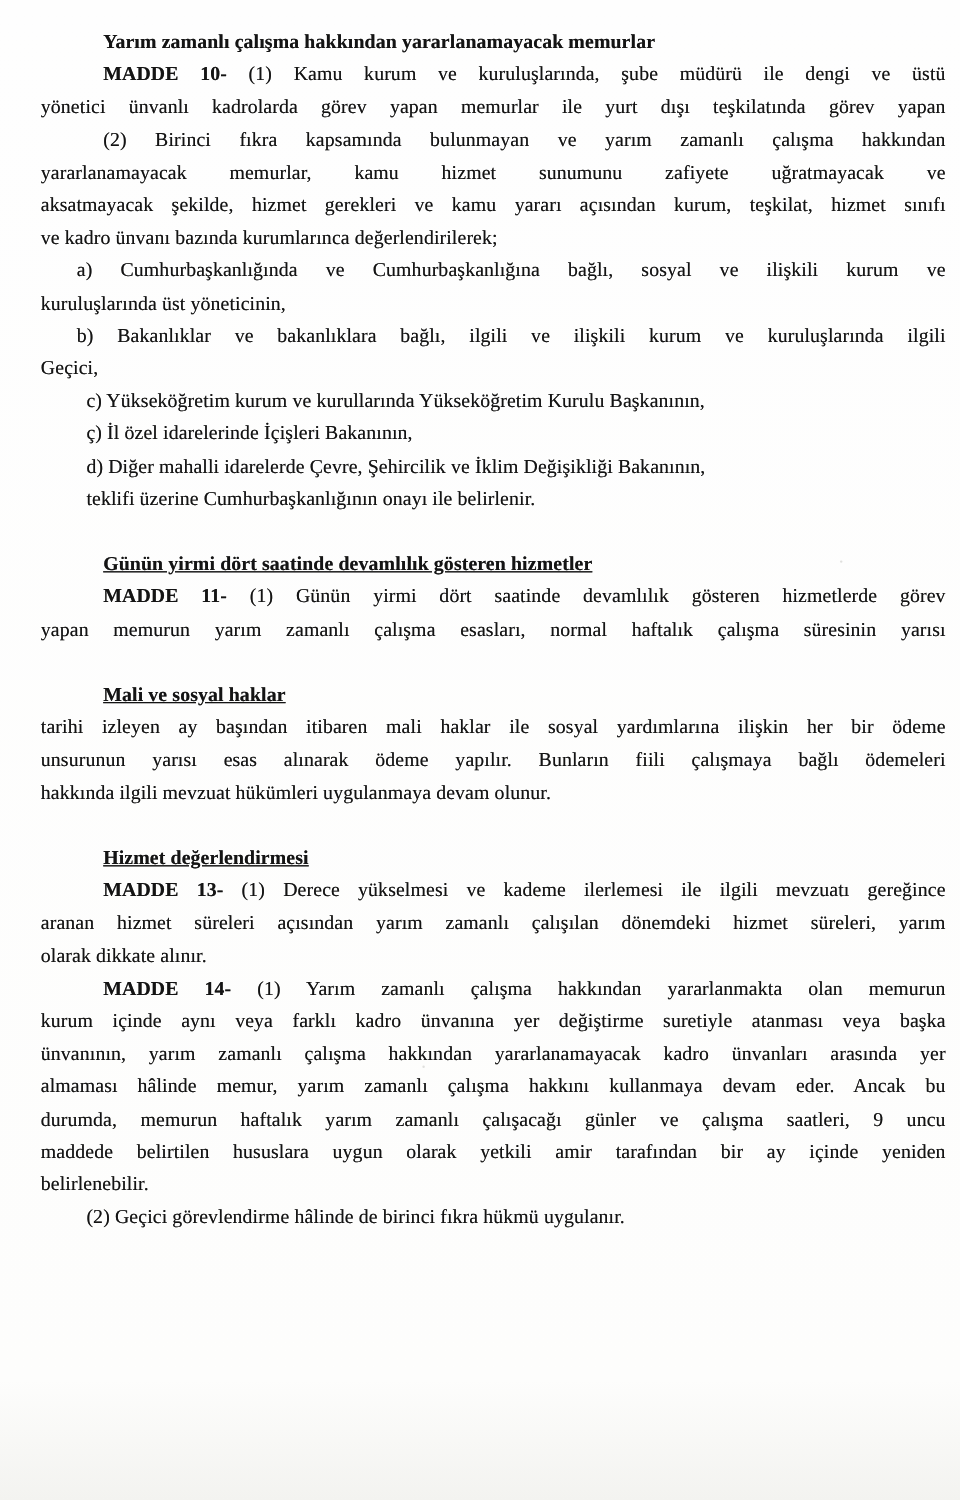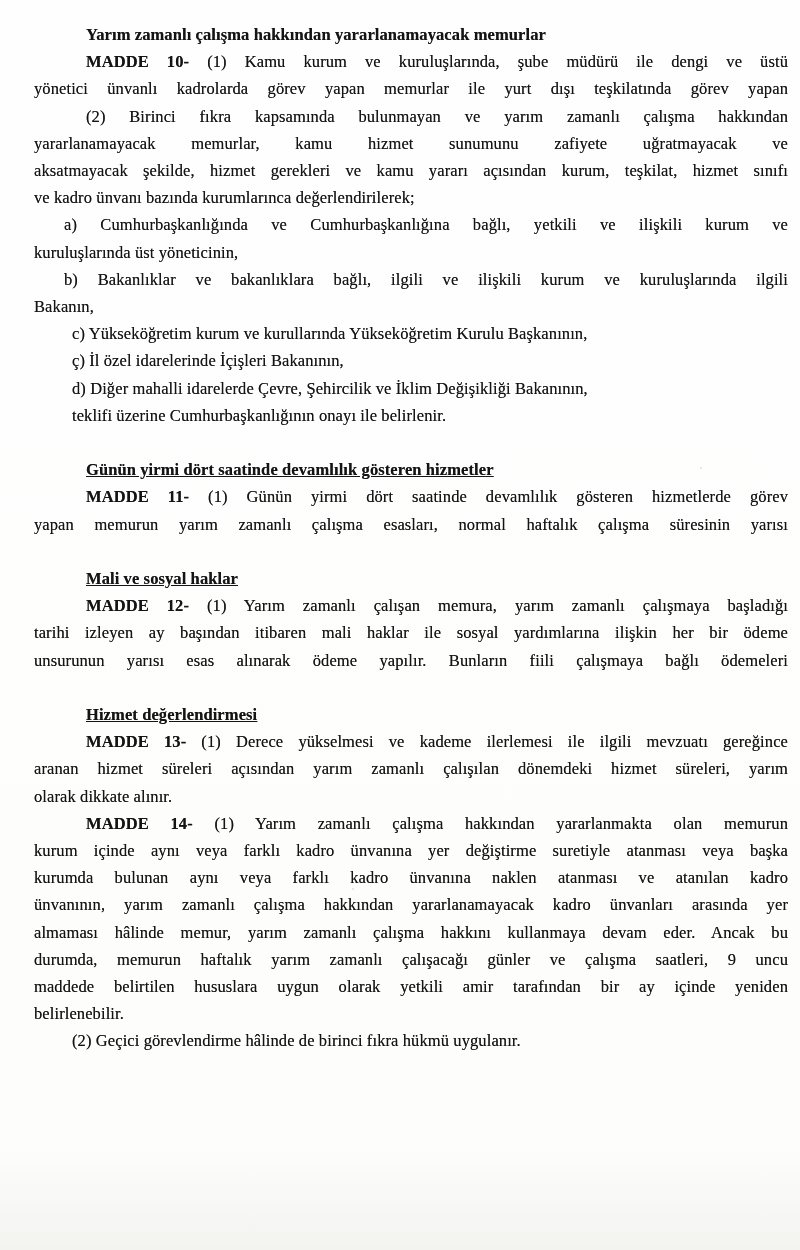--- a/index.html
+++ b/index.html
@@ -50,27 +50,27 @@
   </div>
 
   <div class="blk">
     <div class="ln j i1"><span>(2) Birinci fıkra kapsamında bulunmayan ve yarım zamanlı çalışma hakkından</span></div>
     <div class="ln j"><span>yararlanamayacak memurlar, kamu hizmet sunumunu zafiyete uğratmayacak ve</span></div>
     <div class="ln j"><span>aksatmayacak şekilde, hizmet gerekleri ve kamu yararı açısından kurum, teşkilat, hizmet sınıfı</span></div>
     <div class="ln"><span>ve kadro ünvanı bazında kurumlarınca değerlendirilerek;</span></div>
   </div>
 
   <div class="blk">
-    <div class="ln j i2"><span>a) Cumhurbaşkanlığında ve Cumhurbaşkanlığına bağlı, yetkili ve ilişkili kurum ve</span></div>
+    <div class="ln j i2"><span>a) Cumhurbaşkanlığında ve Cumhurbaşkanlığına bağlı, sosyal ve ilişkili kurum ve</span></div>
     <div class="ln"><span>kuruluşlarında üst yöneticinin,</span></div>
   </div>
 
   <div class="blk">
     <div class="ln j i2"><span>b) Bakanlıklar ve bakanlıklara bağlı, ilgili ve ilişkili kurum ve kuruluşlarında ilgili</span></div>
-    <div class="ln"><span>Bakanın,</span></div>
+    <div class="ln"><span>Geçici,</span></div>
   </div>
 
   <div class="blk">
     <div class="ln i3"><span>c) Yükseköğretim kurum ve kurullarında Yükseköğretim Kurulu Başkanının,</span></div>
   </div>
 
   <div class="blk">
     <div class="ln i3"><span>ç) İl özel idarelerinde İçişleri Bakanının,</span></div>
   </div>
 
@@ -89,40 +89,39 @@
   <div class="blk">
     <div class="ln j i1"><span class="b">MADDE 11-</span><span> (1) Günün yirmi dört saatinde devamlılık gösteren hizmetlerde görev</span></div>
     <div class="ln j"><span>yapan memurun yarım zamanlı çalışma esasları, normal haftalık çalışma süresinin yarısı</span></div>
   </div>
 
   <div class="blk hd gap">
     <div class="ln i1"><span>Mali ve sosyal haklar</span></div>
   </div>
 
   <div class="blk">
-    <div class="ln j i1"><span class="b">MADDE 12-</span><span> (1) Yarım zamanlı çalışan memura, yarım zamanlı çalışmaya başladığı</span></div>
     <div class="ln j"><span>tarihi izleyen ay başından itibaren mali haklar ile sosyal yardımlarına ilişkin her bir ödeme</span></div>
     <div class="ln j"><span>unsurunun yarısı esas alınarak ödeme yapılır. Bunların fiili çalışmaya bağlı ödemeleri</span></div>
+    <div class="ln"><span>hakkında ilgili mevzuat hükümleri uygulanmaya devam olunur.</span></div>
   </div>
 
   <div class="blk hd gap">
     <div class="ln i1"><span>Hizmet değerlendirmesi</span></div>
   </div>
 
   <div class="blk">
     <div class="ln j i1"><span class="b">MADDE 13-</span><span> (1) Derece yükselmesi ve kademe ilerlemesi ile ilgili mevzuatı gereğince</span></div>
     <div class="ln j"><span>aranan hizmet süreleri açısından yarım zamanlı çalışılan dönemdeki hizmet süreleri, yarım</span></div>
     <div class="ln"><span>olarak dikkate alınır.</span></div>
   </div>
 
 
   <div class="blk">
     <div class="ln j i1"><span class="b">MADDE 14-</span><span> (1) Yarım zamanlı çalışma hakkından yararlanmakta olan memurun</span></div>
     <div class="ln j"><span>kurum içinde aynı veya farklı kadro ünvanına yer değiştirme suretiyle atanması veya başka</span></div>
-    <div class="ln j"><span>kurumda bulunan aynı veya farklı kadro ünvanına naklen atanması ve atanılan kadro</span></div>
     <div class="ln j"><span>ünvanının, yarım zamanlı çalışma hakkından yararlanamayacak kadro ünvanları arasında yer</span></div>
     <div class="ln j"><span>almaması hâlinde memur, yarım zamanlı çalışma hakkını kullanmaya devam eder. Ancak bu</span></div>
     <div class="ln j"><span>durumda, memurun haftalık yarım zamanlı çalışacağı günler ve çalışma saatleri, 9 uncu</span></div>
     <div class="ln j"><span>maddede belirtilen hususlara uygun olarak yetkili amir tarafından bir ay içinde yeniden</span></div>
     <div class="ln"><span>belirlenebilir.</span></div>
   </div>
 
   <div class="blk">
     <div class="ln i3"><span>(2) Geçici görevlendirme hâlinde de birinci fıkra hükmü uygulanır.</span></div>
   </div>

